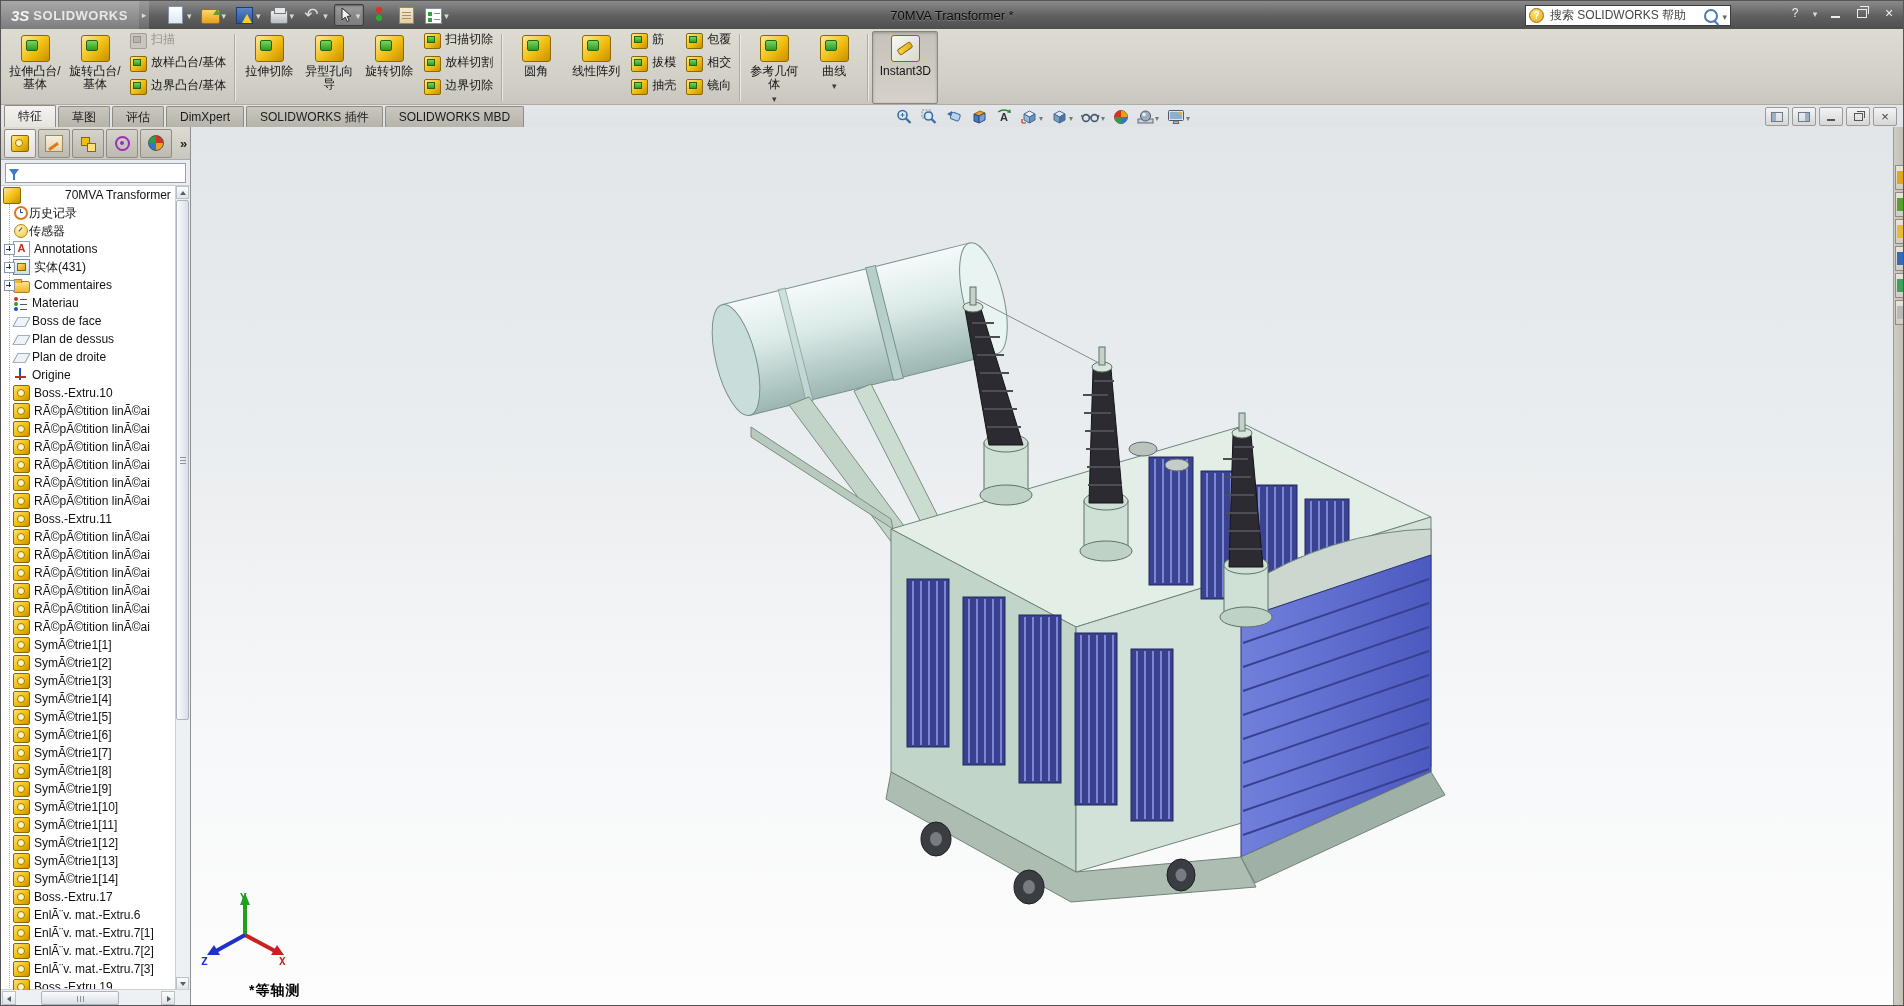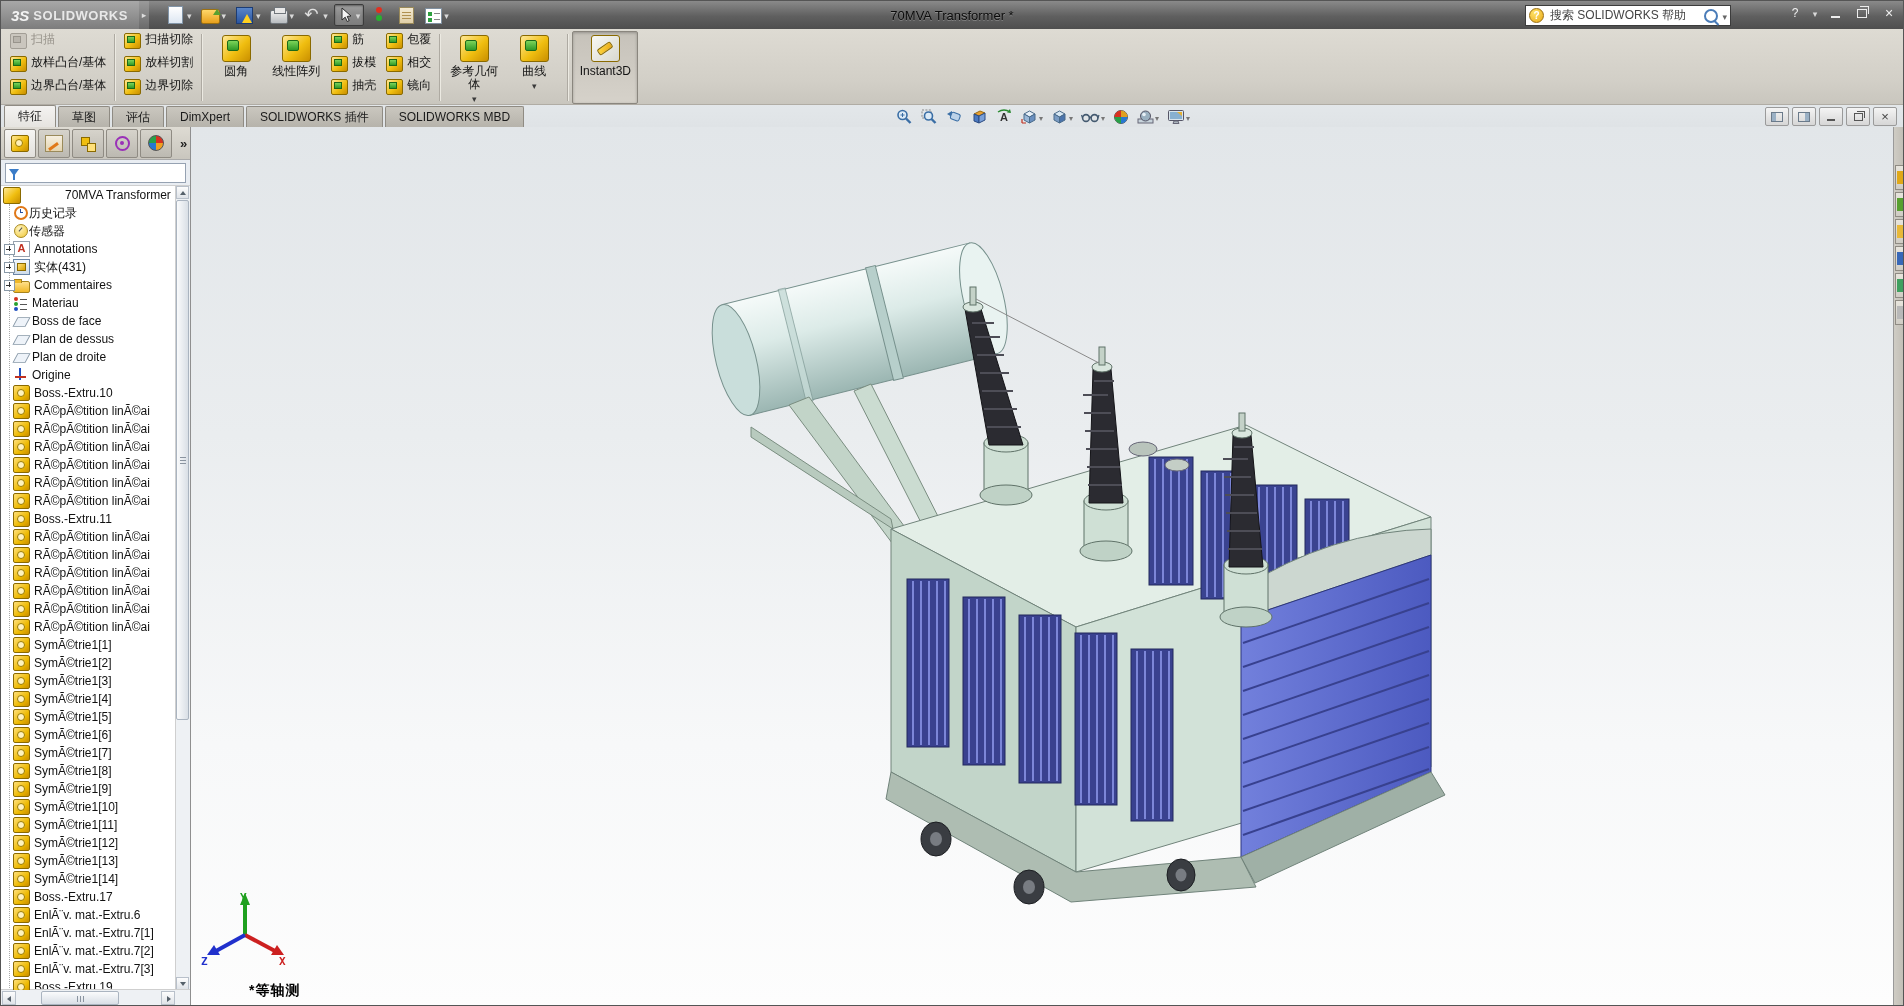--- a/index.html
+++ b/index.html
@@ -241,38 +241,67 @@
           <span class="glyph-min"></span>
         </span>
       <span class="wbtn">
           <span class="glyph-restore"></span>
         </span>
       <span class="wbtn glyph-close"></span>
     </div>
   </header>
 
   <div class="ribbon">
+    <div class="rgroup">
+
+        <div class="rbtn-lg">
+          <span class="ricon-lg"></span>
+          <span class="rlabel">拉伸凸台/基体</span>
+        </div>
+
+        <div class="rbtn-lg">
+          <span class="ricon-lg"></span>
+          <span class="rlabel">旋转凸台/基体</span>
+        </div>
+      </div>
     <div class="smallcol">
 
         <div class="rbtn-sm disabled">
           <span class="ricon-sm"></span>
           <span class="rlabel">扫描</span>
         </div>
 
         <div class="rbtn-sm">
           <span class="ricon-sm"></span>
           <span class="rlabel">放样凸台/基体</span>
         </div>
 
         <div class="rbtn-sm">
           <span class="ricon-sm"></span>
           <span class="rlabel">边界凸台/基体</span>
         </div>
       </div>
     <div class="rsep"></div>
+    <div class="rgroup">
+
+        <div class="rbtn-lg">
+          <span class="ricon-lg"></span>
+          <span class="rlabel">拉伸切除</span>
+        </div>
+
+        <div class="rbtn-lg">
+          <span class="ricon-lg"></span>
+          <span class="rlabel">异型孔向导</span>
+        </div>
+
+        <div class="rbtn-lg">
+          <span class="ricon-lg"></span>
+          <span class="rlabel">旋转切除</span>
+        </div>
+      </div>
     <div class="smallcol">
 
         <div class="rbtn-sm">
           <span class="ricon-sm"></span>
           <span class="rlabel">扫描切除</span>
         </div>
 
         <div class="rbtn-sm">
           <span class="ricon-sm"></span>
           <span class="rlabel">放样切割</span>

